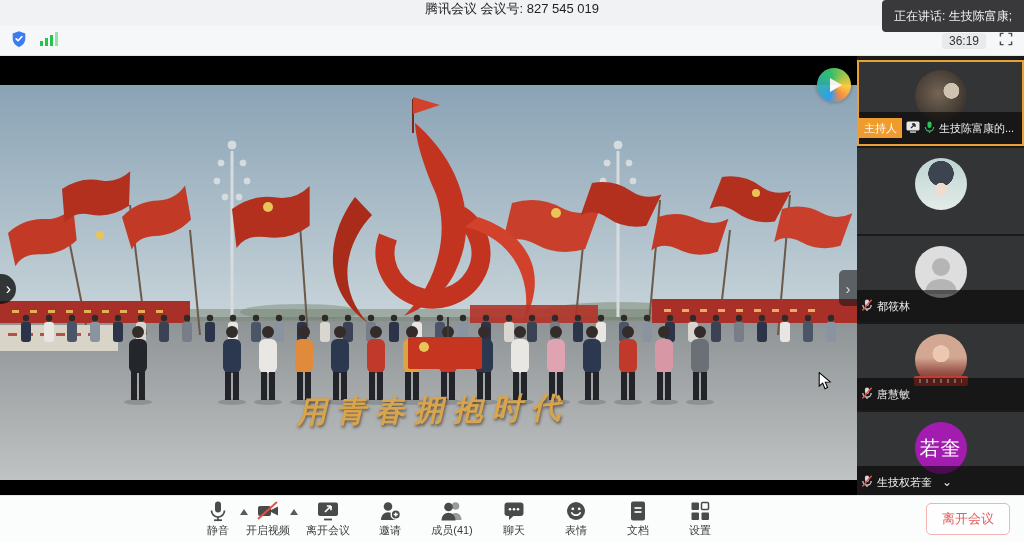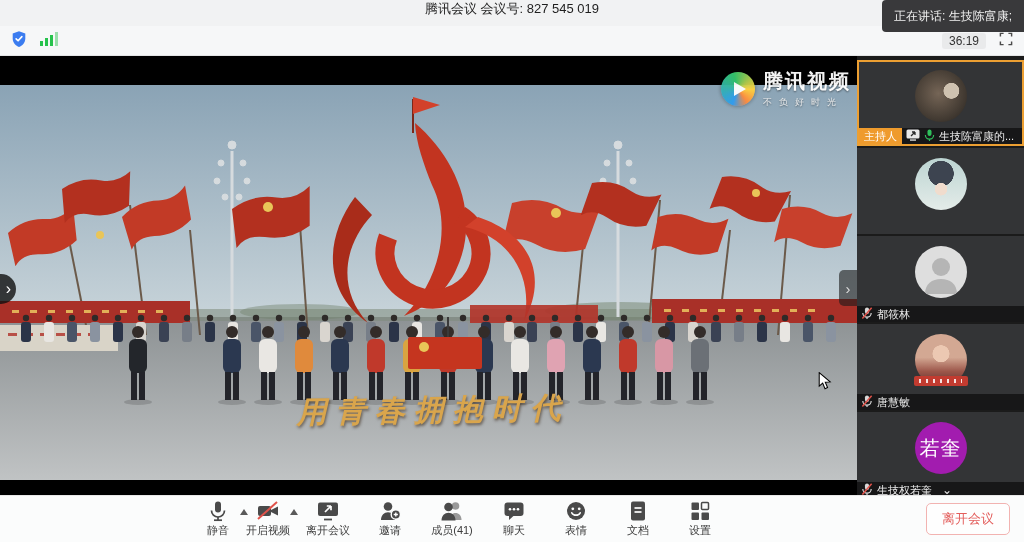--- a/index.html
+++ b/index.html
@@ -60,21 +60,21 @@
   .av3 { background:#dedede; }
   .av3 svg { display:block; margin:8px auto 0; }
   .av4 { background:
       radial-gradient(circle at 50% 38%, #ecc8b2 0 20%, rgba(0,0,0,0) 21%),
       linear-gradient(#d3a893 45%, #9c564a 72%, #59302c); }
   .av4-banner { position:absolute; left:50%; transform:translateX(-50%); top:52px; width:54px; height:10px;
     background:#c23b30; border-radius:2px;
     background-image:repeating-linear-gradient(90deg, rgba(255,255,255,.85) 0 2px, rgba(255,255,255,0) 2px 7px);
     background-size:80% 4px; background-position:center 3px; background-repeat:no-repeat, repeat; }
   .av5 { background:#a21caf; display:flex; align-items:center; justify-content:center; color:#fff; font-size:20px; letter-spacing:1px; }
-  .name-bar { position:absolute; left:0; right:0; bottom:0; height:16px; background:rgba(0,0,0,.55);
+  .name-bar { position:absolute; left:0; right:0; bottom:0; height:32px; background:rgba(0,0,0,.55);
     display:flex; align-items:center; gap:4px; padding-left:4px; color:#ececec; font-size:11px; white-space:nowrap; overflow:hidden; }
   .tile.active .name-bar { padding-left:0; }
   .host-badge { background:#ef9b2d; color:#fff; font-size:11px; height:20px; display:flex; align-items:center; padding:0 5px; flex:none; }
   .pname { overflow:hidden; text-overflow:ellipsis; }
   .sb-chevron { color:#e8e8e8; font-size:12px; margin-left:6px; }
 
   
   .toolbar { position:relative; height:47px; background:#fbfcfc; border-top:1px solid #e8e8e8;
     display:flex; align-items:center; justify-content:center; }
   .tool-group { display:flex; align-items:flex-start; gap:18px; transform:translateX(-48px); }
@@ -324,24 +324,20 @@
 
         <line x1="448" y1="232" x2="448" y2="276" stroke="#3a3a3a" stroke-width="2"></line>
         <rect x="408" y="252" width="74" height="32" rx="2" fill="#c5351f"></rect>
         <circle cx="424" cy="262" r="5" fill="#e9c558"></circle>
       </svg>
 
       <div class="watermark">
         <div class="wm-logo">
             <div class="tri"></div>
           </div>
-        <div class="wm-text">
-          <span class="wm-brand">腾讯视频</span>
-          <span class="wm-slogan">不负好时光</span>
-        </div>
       </div>
 
       <div class="caption">用青春拥抱时代</div>
 
       <div class="edge-chevron-left">›</div>
       <div class="collapse-chevron-right">›</div>
 
       <svg class="cursor" width="14" height="18" viewBox="0 0 10 14">
         <polygon points="0.5,0.5 0.5,11 3.2,8.6 5,13 7,12.1 5.2,7.9 9,7.7" fill="#fff" stroke="#000" stroke-width="0.8"></polygon>
       </svg>

